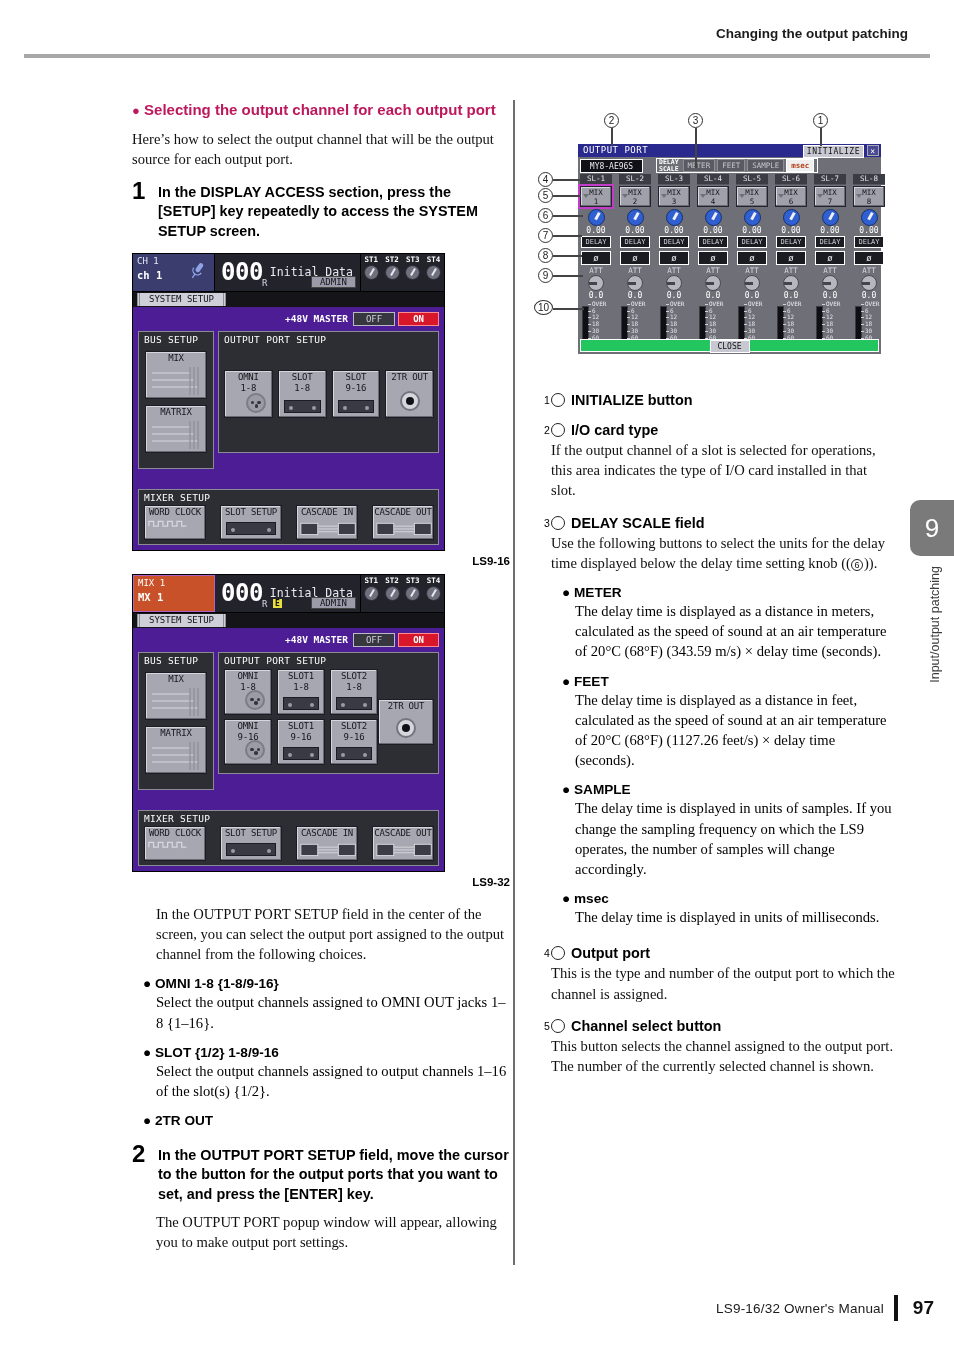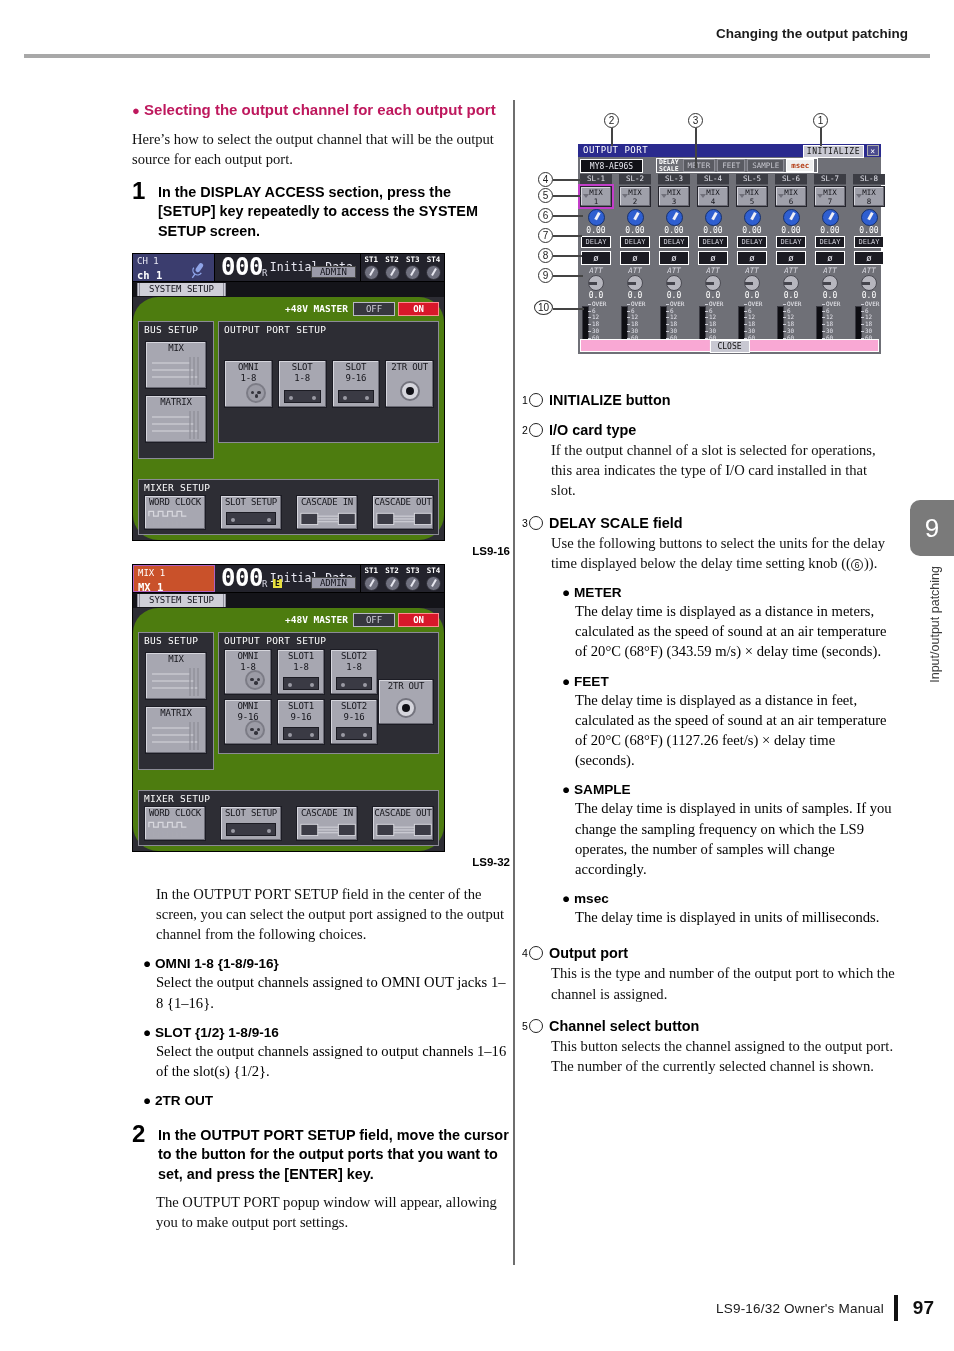--- a/index.html
+++ b/index.html
@@ -84,21 +84,21 @@
   .bullet-head {
     font-family:"Liberation Sans", sans-serif; font-weight:bold;
     font-size:13.6px; margin:12px 0 1px 24px; text-indent:-13px;
   }
   .bullet-body {
     font-family:"Liberation Serif", serif; font-size:14.6px;
     line-height:1.385; margin:0 0 2px 24px;
   }
   .num-head {
     font-family:"Liberation Sans", sans-serif; font-weight:bold;
-    font-size:14.4px; margin:14px 0 2px 0; text-indent:-22px;
+    font-size:14.4px; margin:14px 0 2px 0; padding-left:22px; text-indent:-22px;
   }
   .circ {
     display:inline-block; width:14px; height:14px; line-height:13px;
     border:1.2px solid #222; border-radius:50%;
     font-family:"Liberation Sans", sans-serif; font-weight:normal;
     font-size:10.5px; text-align:center; vertical-align:1px;
     margin-right:6px;
   }
   .circ.small { width:12px; height:12px; line-height:11px; font-size:9px; margin-right:1px; vertical-align:0; }
   .caption {
@@ -106,21 +106,21 @@
     font-size:11.5px; text-align:right; margin-top:4px;
   }
 
   
   .lcd {
     width:313px; border:1.5px solid #000; background:#2d2d34;
     font-family:"DejaVu Sans Mono", monospace;
     position:relative; image-rendering:pixelated;
   }
   .lcd-top {
-    display:flex; height:28px; background:#23232c; border-bottom:1px solid #000;
+    display:flex; height:38px; background:#23232c; border-bottom:1px solid #000;
   }
   .ch-box {
     width:82px; background:#3b3d6e; position:relative; border-right:1px solid #000;
   }
   .ch-box.mix { background:#c9512a; border:1.5px solid #b060c0; }
   .ch-l1 {
     position:absolute; left:4px; top:2px; font-size:9px; color:#e8e8f4; letter-spacing:0px;
   }
   .ch-l2 {
     position:absolute; left:4px; top:15px; font-size:10.5px; font-weight:bold; color:#ffffff;
@@ -148,21 +148,21 @@
   .knob-sm:after {
     content:""; position:absolute; left:6px; top:2px; width:2px; height:8px;
     background:#e8e8f0; transform:rotate(30deg);
   }
   .tab-row { height:15px; background:#141419; position:relative; }
   .tab-active {
     position:absolute; left:4px; top:1px; height:13px;
     background:#cfcfd8; color:#101018; font-size:9px; padding:0 9px; line-height:13px;
     border-left:3px double #8e8e9a; border-right:3px double #8e8e9a;
   }
-  .lcd-body { background:#4d7c0f; padding:4px 5px 5px 5px;border-radius:25px; }
+  .lcd-body { background:#4c1d95; padding:4px 5px 5px 5px; }
 
   .row48 { display:flex; justify-content:flex-end; align-items:center; height:16px; margin-bottom:4px; }
   .lbl48 { font-size:9.5px; color:#fff; font-weight:bold; margin-right:5px; }
   .btn-off { background:#37373f; border:1px solid #b9b9c4; color:#cfcfd8; font-size:9px; padding:1px 12px; }
   .btn-on  { background:#d8182a; border:1px solid #ff8a90; color:#fff; font-size:9px; padding:1px 14px; margin-left:3px; font-weight:bold;}
 
   .panel { border:1px solid #8b8b96; background:#2d2d34; position:relative; padding:3px; }
   .panel-title { font-size:9.5px; color:#fff; position:absolute; left:5px; top:2px; letter-spacing:.3px; }
 
   .setup-row { display:flex; gap:4px; }
@@ -268,39 +268,39 @@
     background:#f0f0f8; transform:rotate(28deg); }
   .dly-val { font-size:8px; color:#fff; text-align:center; line-height:10px; }
   .dly-btn {
     background:#1b1b22; color:#cfcfd8; font-size:7px; text-align:center;
     line-height:10px; border:1px solid #fff; margin:0 1px;
   }
   .phase-btn {
     background:#1b1b22; color:#e8e8f0; font-size:9px; text-align:center;
     line-height:12px; border:1px solid #fff; margin:3px 1px 1px 1px;
   }
-  .att-lbl { font-size:7.5px; color:#d8d8e0; text-align:center; line-height:9px;font-style:italic; }
+  .att-lbl { font-size:7.5px; color:#d8d8e0; text-align:center; line-height:9px; }
   .att-knob {
     width:16px; height:16px; border-radius:50%; background:#b6b6be; margin:0 auto;
     position:relative; border:1px solid #4a4a52;
   }
   .att-knob:after { content:""; position:absolute; left:0px; top:6px; width:8px; height:3px; background:#44444c; }
   .att-val { font-size:8px; color:#fff; text-align:center; line-height:10px; }
   .meter {
     height:46px; margin:0 auto; width:32px; position:relative;
   }
   .meter-bar { position:absolute; left:2px; top:5px; width:7px; bottom:1px; background:#0e0e13; border:1px solid #3a3a42;}
   .meter-scale { position:absolute; left:10px; top:0px; right:0; bottom:0; }
   .meter-scale span {
     display:block; font-size:6px; color:#e0e0e8; line-height:6.7px; text-align:left; padding-left:2px;
     position:relative;
   }
   .meter-scale span:before { content:""; position:absolute; left:-2px; top:3px; width:3px; height:1px; background:#cfcfd8; }
   .meter-scale span.over { color:#f0f0f6; }
-  .pp-close-row { position:absolute; left:2px; right:2px; bottom:2px; height:13px; border:1px solid #fff; background:#f9a8d4; }
+  .pp-close-row { position:absolute; left:2px; right:2px; bottom:2px; height:13px; border:1px solid #fff; background:#22c55e; }
   .pp-close {
     position:absolute; left:50%; transform:translateX(-50%); top:0px;
     background:#c8c8d2; color:#111; font-size:8px; padding:0 7px; line-height:11px; border:1px solid #fff;
   }
 
   
   .callout {
     position:absolute; width:15px; height:15px; border:1px solid #333; border-radius:50%;
     font-family:"Liberation Sans", sans-serif; font-size:10px; text-align:center;
     line-height:13.5px; color:#222; background:#fff; z-index:5;

